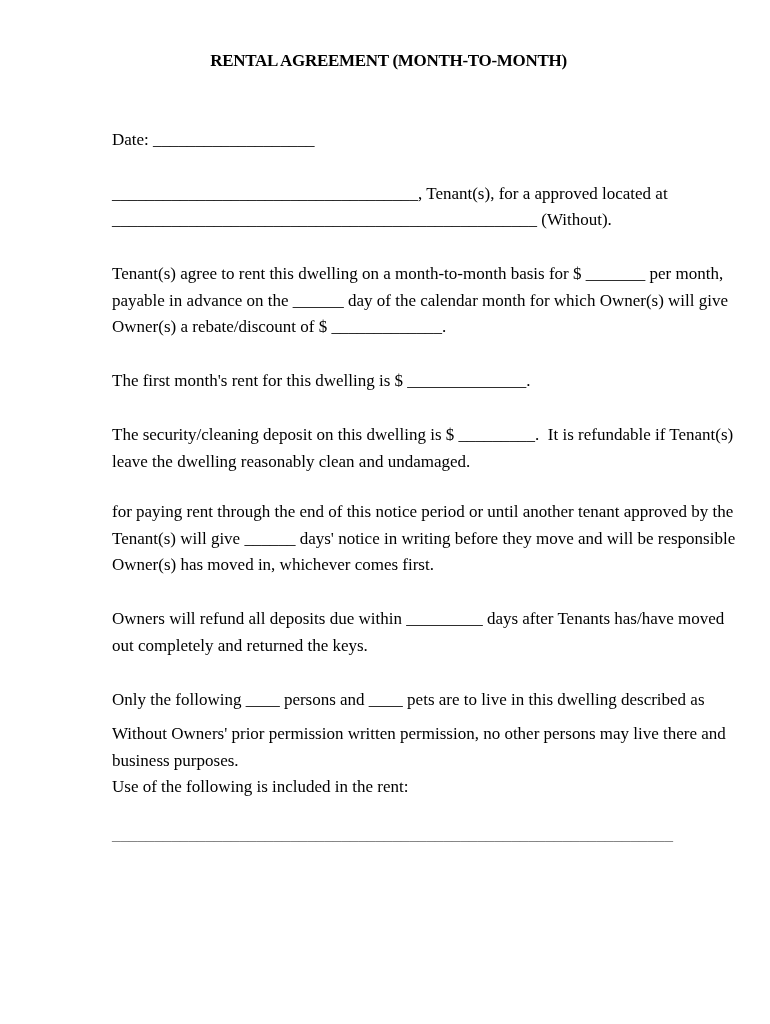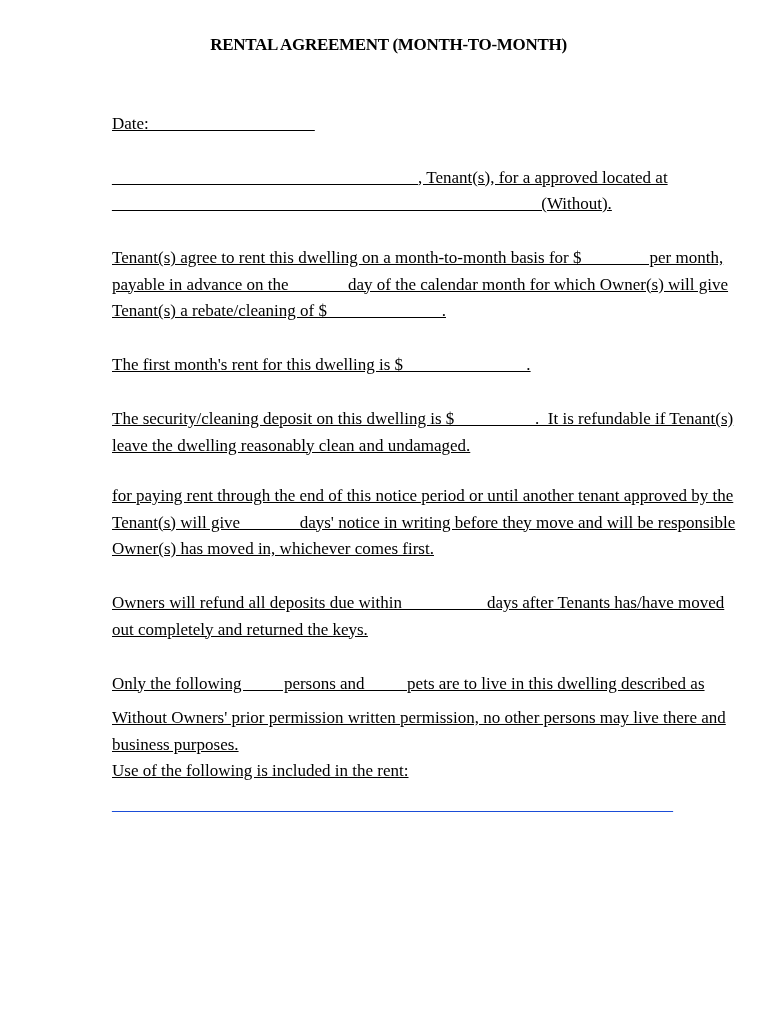--- a/index.html
+++ b/index.html
@@ -9,30 +9,29 @@
   }
   .page {
     position: relative;
     width: 770px;
     height: 1024px;
     box-sizing: border-box;
     background: #ffffff;
     font-family: "Liberation Serif", "DejaVu Serif", serif;
     font-size: 17px;
     color: #000000;
-    padding: 32px 0 0 112px;
+    padding: 48px 0 0 112px;
     overflow: hidden;
   }
   .content {
     width: 556px;
   }
   .line {
     line-height: 26.5px;
     white-space: pre;
-    text-decoration: underline;
   }
   .doc-title {
     width: 553px;
     text-align: center;
     font-weight: bold;
     letter-spacing: -0.3px;
     line-height: 26.5px;
     white-space: pre;
   }
   .date-line {
@@ -41,43 +40,43 @@
   .para {
     margin-top: 27.5px;
   }
   .para-notice {
     margin-top: 24px;
   }
   .para-permissions {
     margin-top: 8px;
   }
   .field-line {
-    margin-top: 7px;
-    color: #1d4ed8;
+    margin-top: 21px;
+    color: #737373;
   }
 </style>
 </head>
 <body>
 
 <div class="page">
   <div class="content">
 
     <div class="doc-title">RENTAL AGREEMENT (MONTH-TO-MONTH)</div>
 
     <div class="line date-line">Date: ___________________</div>
 
     <div class="para">
       <div class="line">____________________________________, Tenant(s), for a approved located at</div>
       <div class="line">__________________________________________________ (Without).</div>
     </div>
 
     <div class="para">
       <div class="line">Tenant(s) agree to rent this dwelling on a month-to-month basis for $ _______ per month,</div>
       <div class="line">payable in advance on the ______ day of the calendar month for which Owner(s) will give</div>
-      <div class="line">Tenant(s) a rebate/cleaning of $ _____________.</div>
+      <div class="line">Owner(s) a rebate/discount of $ _____________.</div>
     </div>
 
     <div class="para">
       <div class="line">The first month's rent for this dwelling is $ ______________.</div>
     </div>
 
     <div class="para">
       <div class="line">The security/cleaning deposit on this dwelling is $ _________.  It is refundable if Tenant(s)</div>
       <div class="line">leave the dwelling reasonably clean and undamaged.</div>
     </div>

